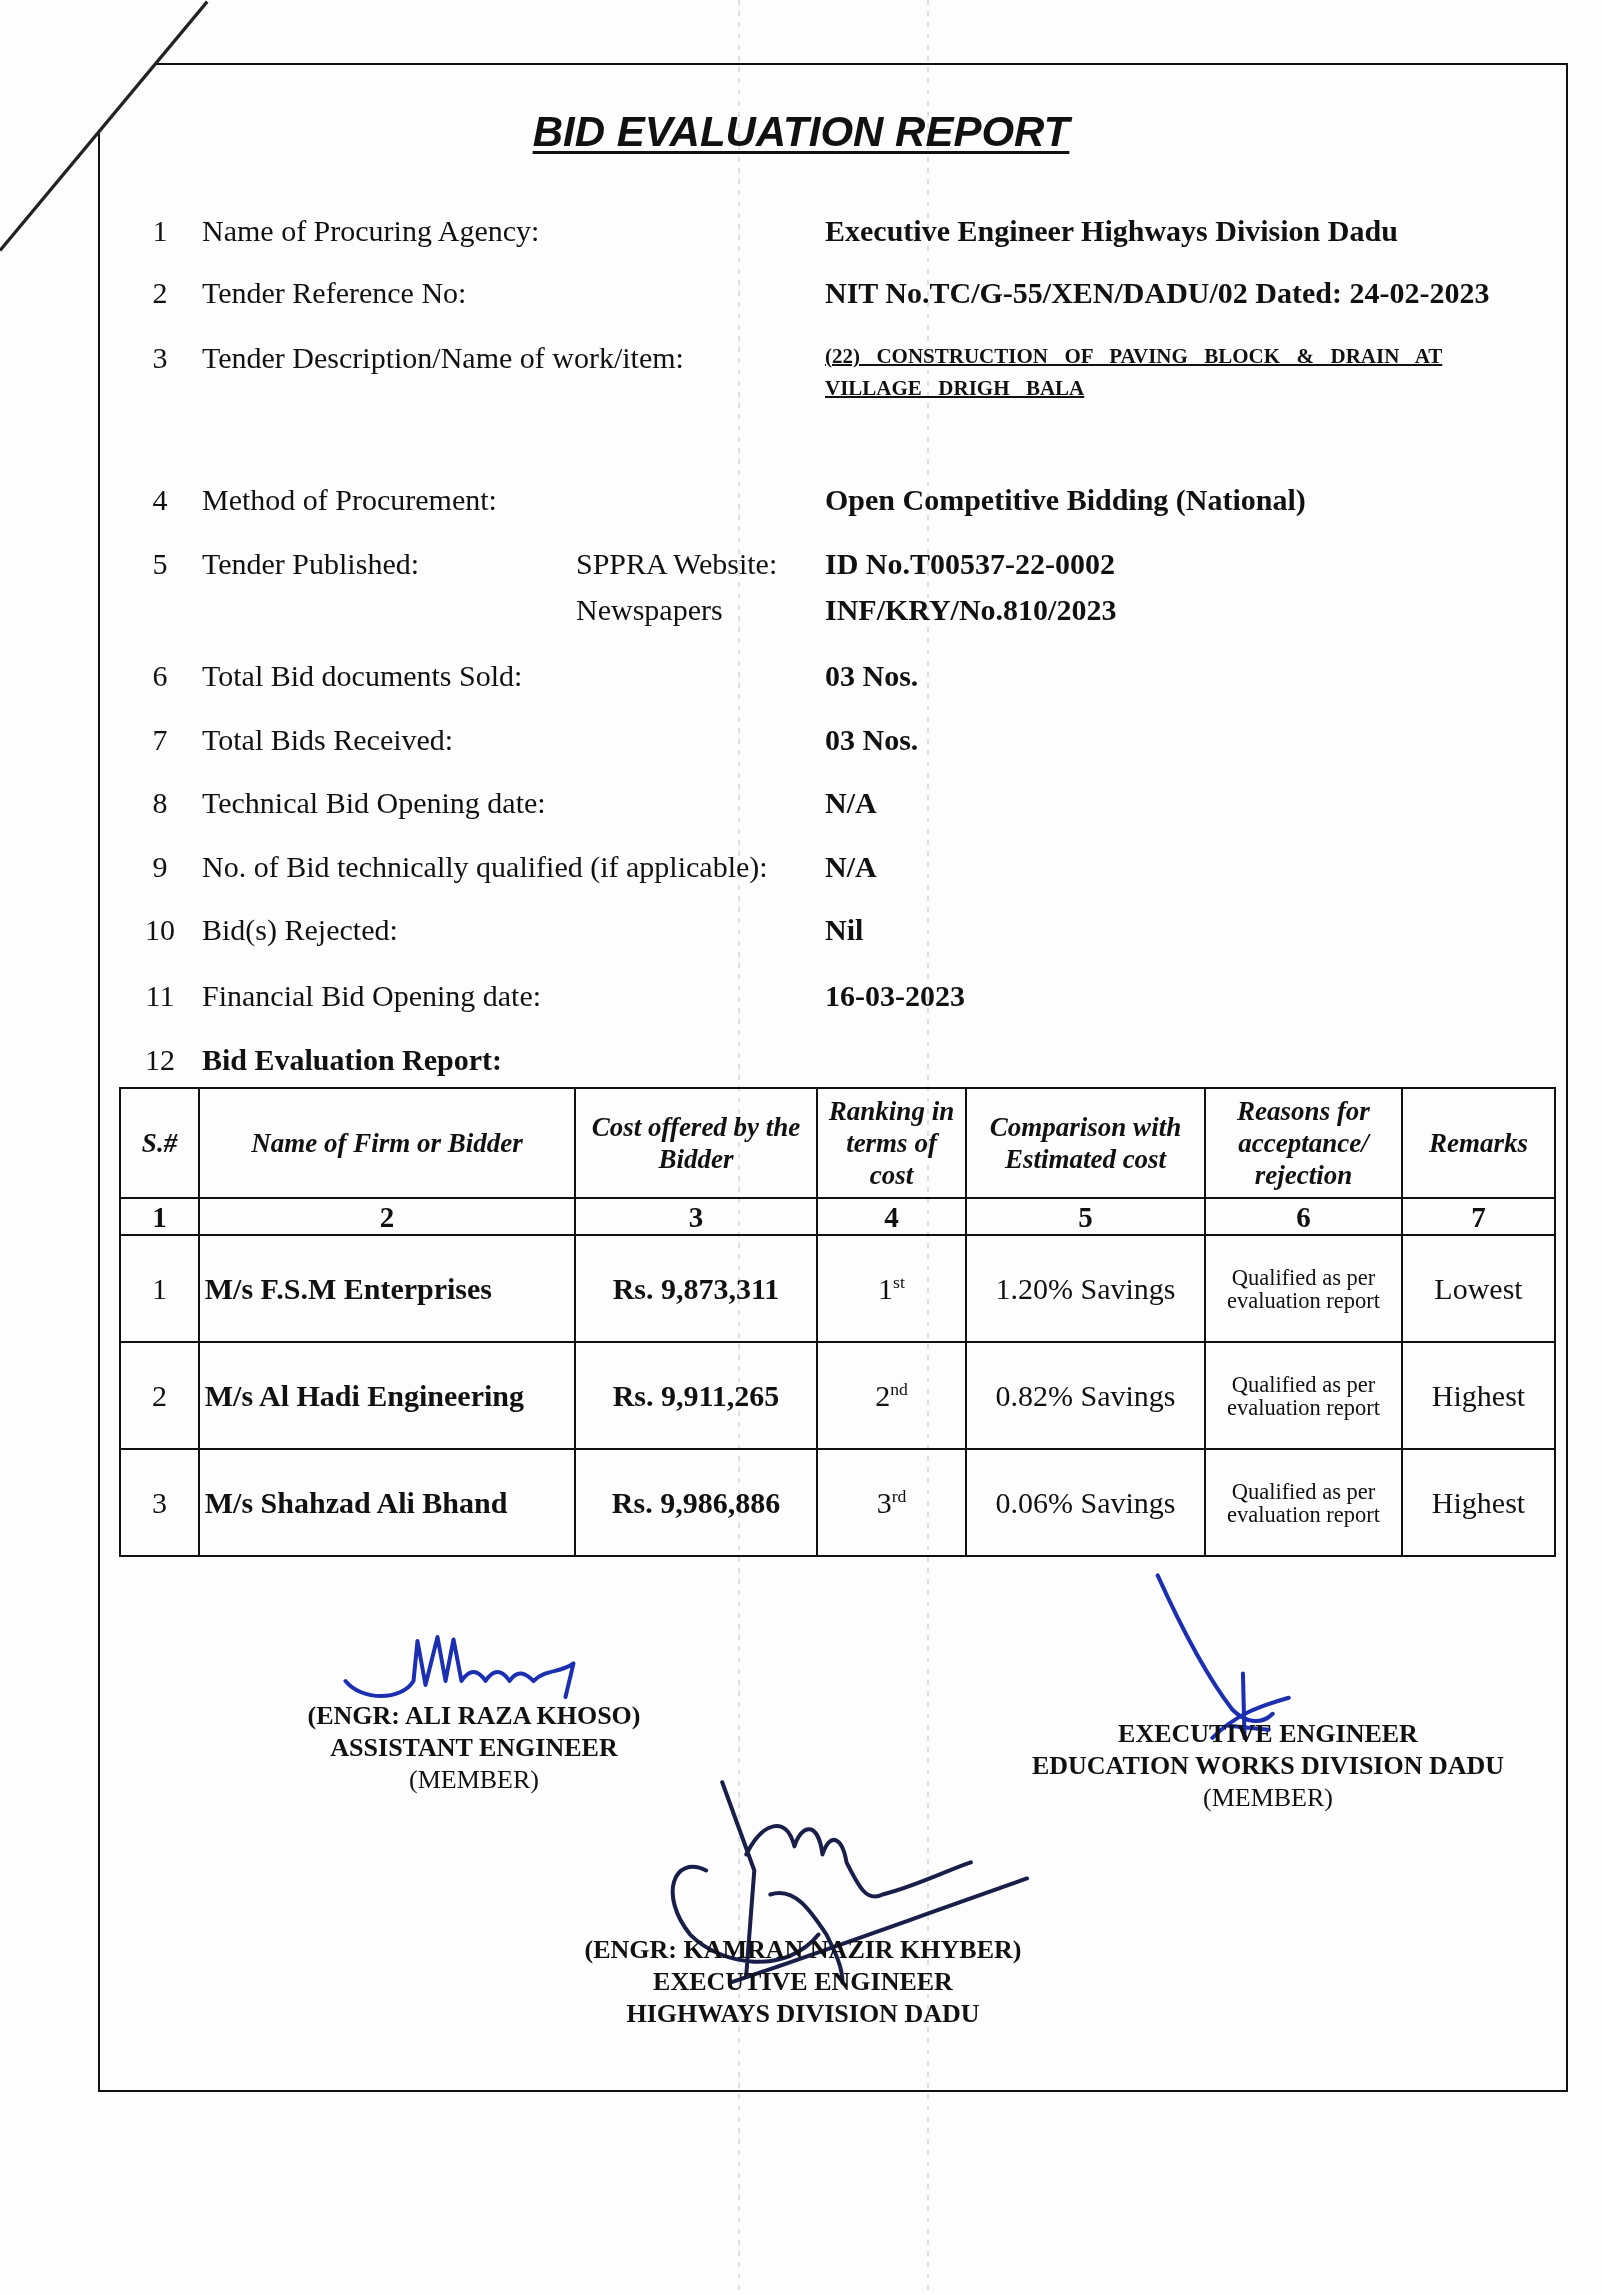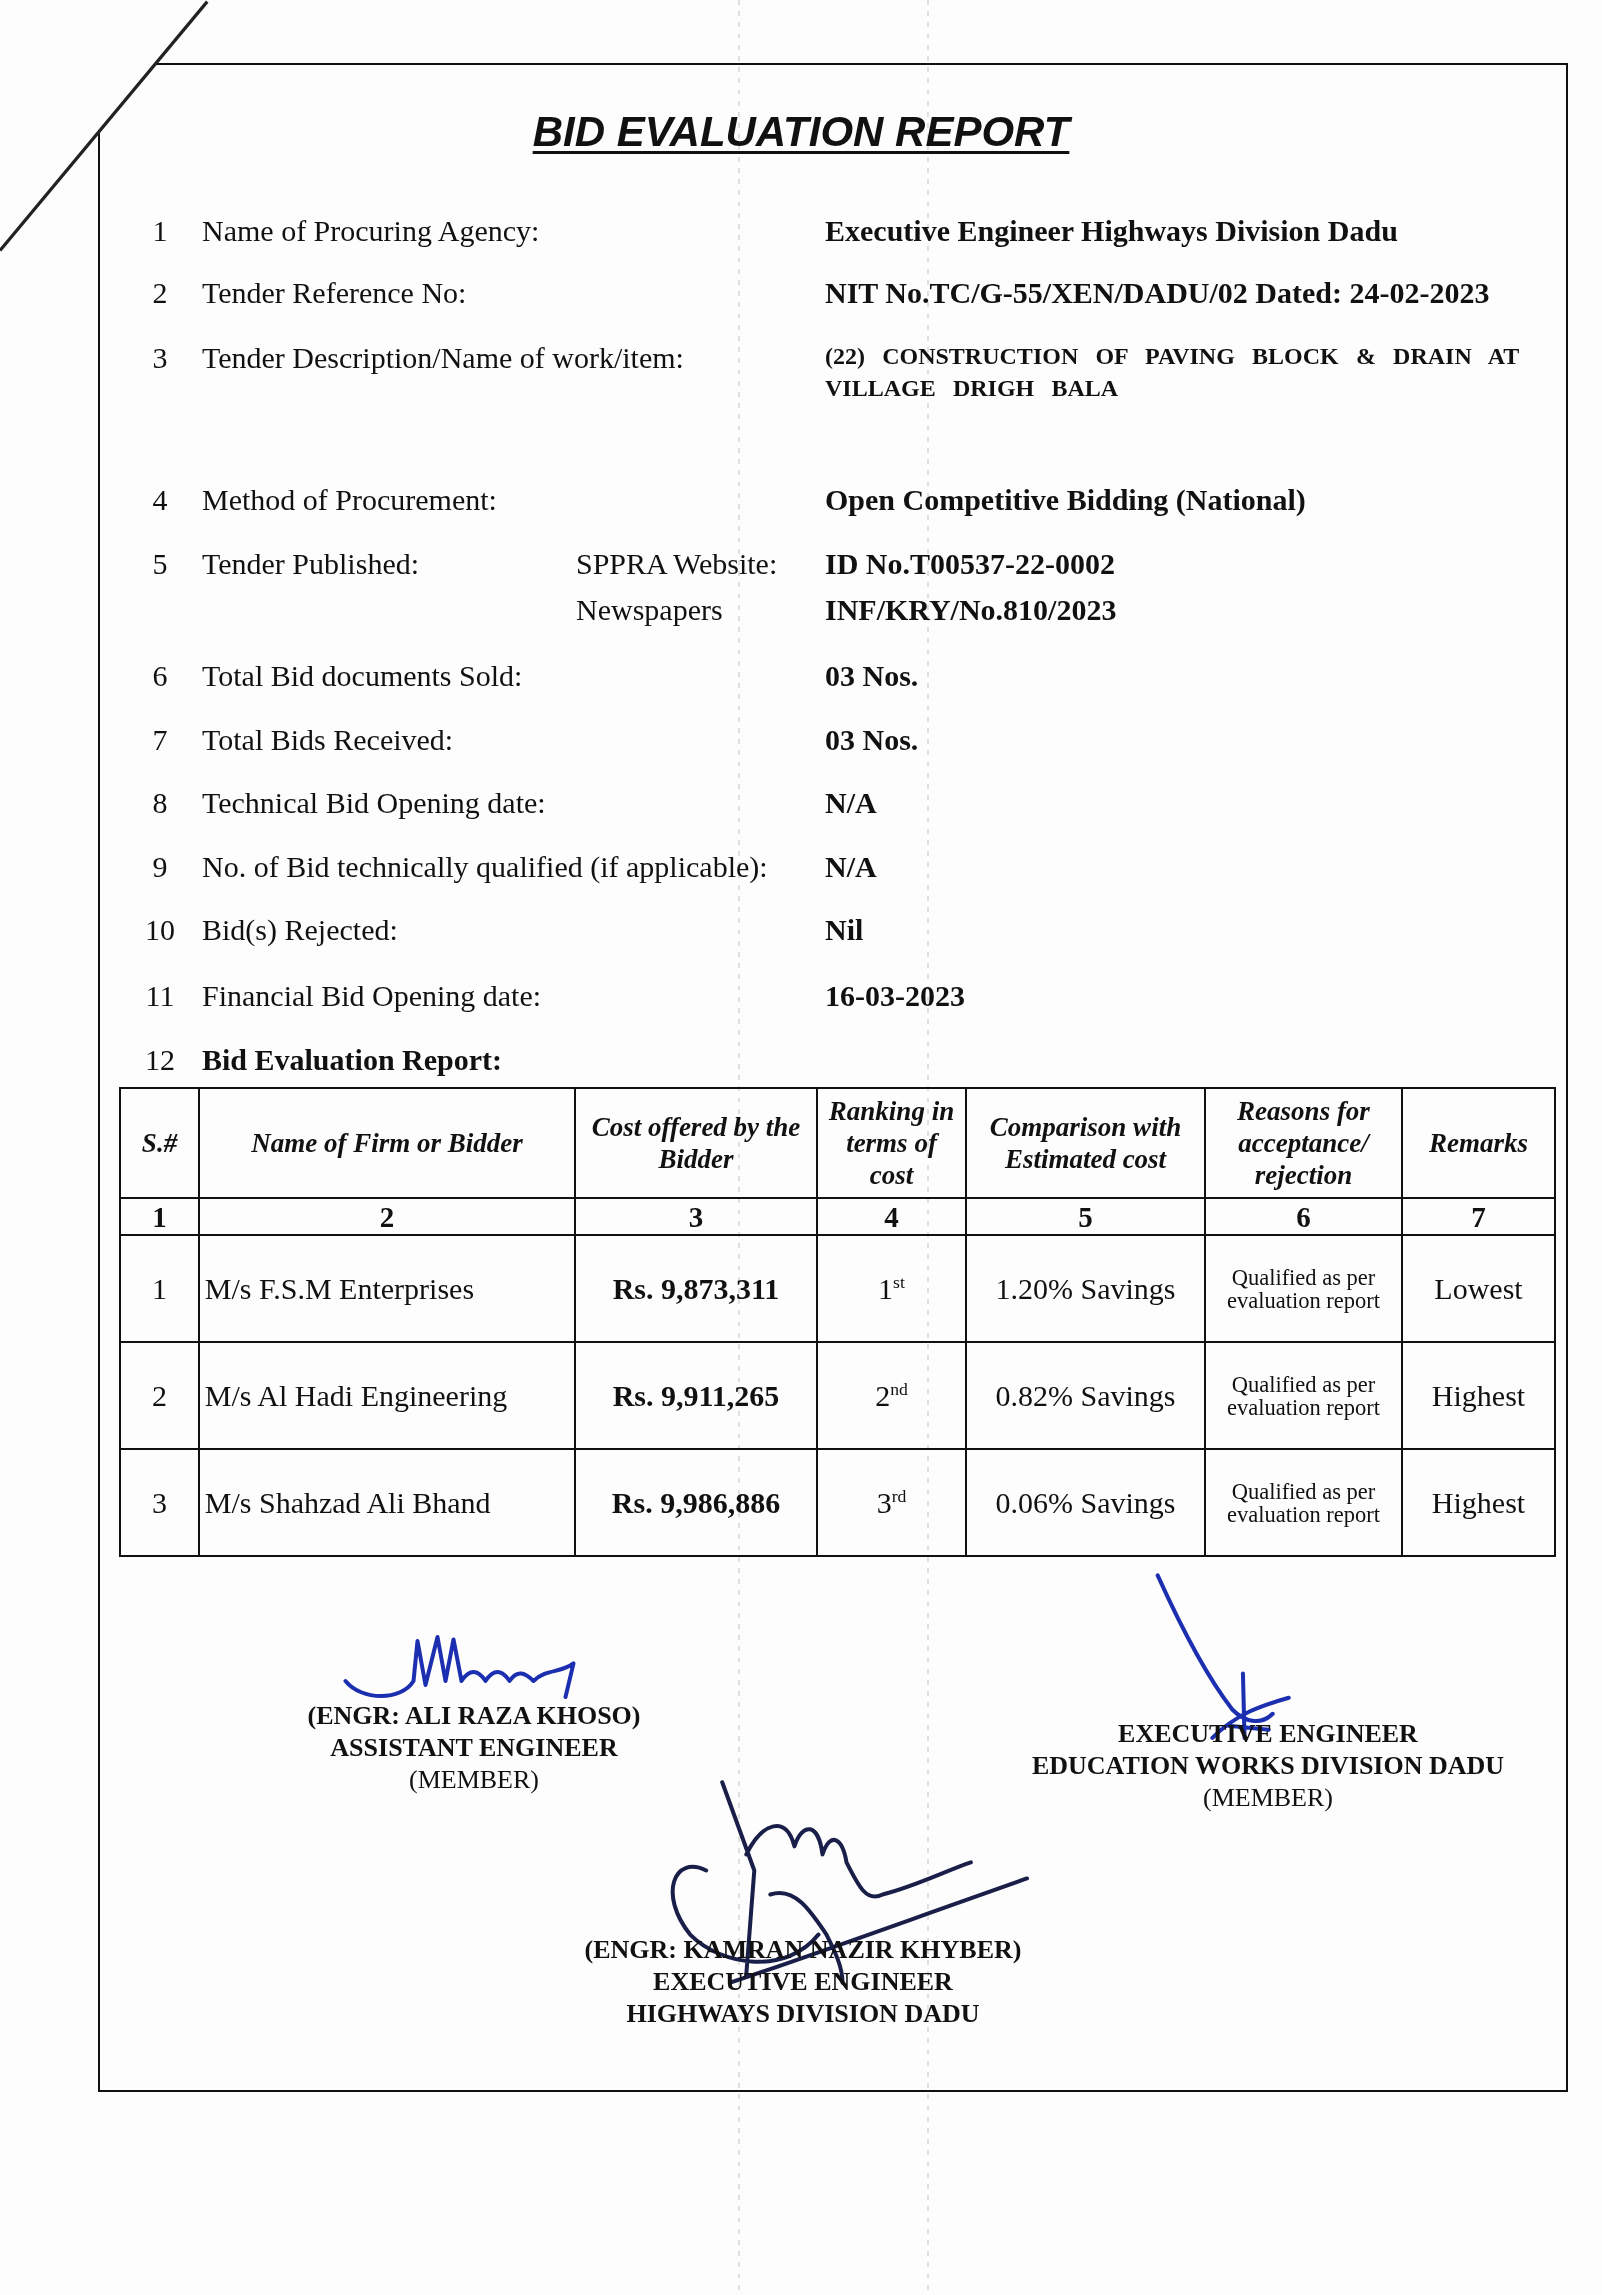--- a/index.html
+++ b/index.html
@@ -5,27 +5,27 @@
   html, body { margin:0; padding:0; }
   body { width:1602px; height:2295px; background:#fdfdfd; position:relative; overflow:hidden; font-family:"Liberation Serif", serif; color:#111; }
   .fold { position:absolute; left:0; top:0; width:241px; height:265px; }
   .frame { position:absolute; left:98px; top:63px; width:1470px; height:2029px; border:2.4px solid #111; border-left-width:2.4px; box-sizing:border-box; }
   .title { position:absolute; left:0; width:1602px; top:108px; text-align:center; font-family:"Liberation Sans", sans-serif; font-weight:bold; font-style:italic; font-size:42px; text-decoration:underline; text-decoration-thickness:3.2px; text-underline-offset:4.8px; letter-spacing:0px; }
   .item { position:absolute; font-size:30px; line-height:35px; }
   .num { position:absolute; left:144px; width:32px; text-align:center; }
   .lbl { position:absolute; left:202px; }
   .sub { position:absolute; left:576px; }
   .val { position:absolute; left:825px; font-weight:bold; }
-  .val.desc { width:722px; font-size:24px; line-height:32px; text-decoration-thickness:2.4px; text-transform:uppercase; word-spacing:11.2px; }
+  .val.desc { width:722px; font-size:21px; line-height:32px; text-decoration:underline; text-decoration-thickness:2.4px; text-transform:uppercase; word-spacing:11.2px; }
   table.bids { position:absolute; left:119px; top:1087px; width:1435px; border-collapse:collapse; table-layout:fixed; }
   table.bids td, table.bids th { border:2.4px solid #111; text-align:center; vertical-align:middle; padding:0 4.8px; }
   table.bids thead tr.hdr th { height:108px; font-weight:bold; font-style:italic; font-size:27px; line-height:32px; }
   table.bids thead tr.nums th { height:35px; font-weight:bold; font-size:29px; line-height:32px; }
   table.bids tbody td { height:105px; font-size:30px; }
-  td.name { text-align:left !important; font-weight:normal; padding-left:4.8px !important;border-radius:7px; }
+  td.name { text-align:left !important; font-weight:bold; padding-left:4.8px !important;border-radius:7px; }
   td.cost { font-weight:bold; }
   td.reason { font-size:22.5px !important; line-height:23px; }
   sup { font-size:17.7px; }
   .sig-block { position:absolute; text-align:center; font-weight:bold; font-size:26px; line-height:32px; }
   .sig-block .role { font-weight:normal; }
   .sig { position:absolute; }
   .sig path { fill:none; stroke-linecap:round; stroke-linejoin:round; }
   .crease { position:absolute; top:0; width:1.6px; height:2295px; background:repeating-linear-gradient(to bottom, #ccc 0 4.8px, transparent 4.8px 11.2px); opacity:0.6; }
 </style>
 </head>

